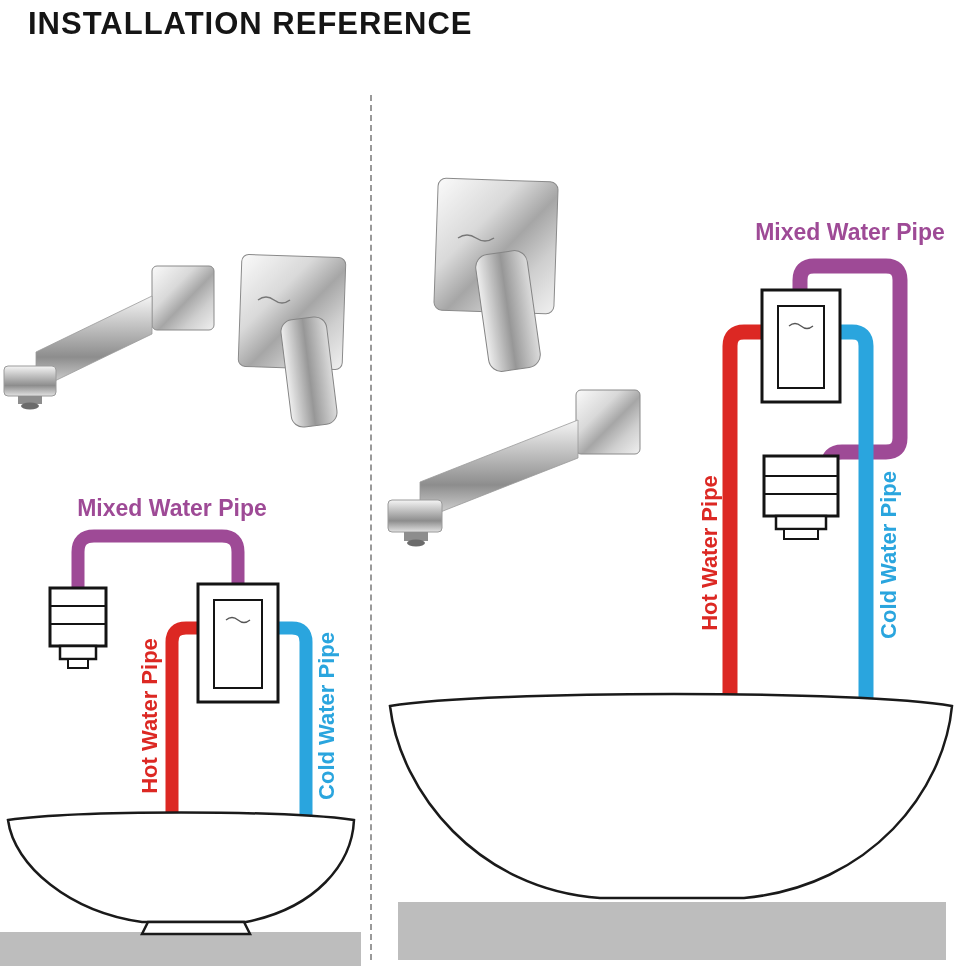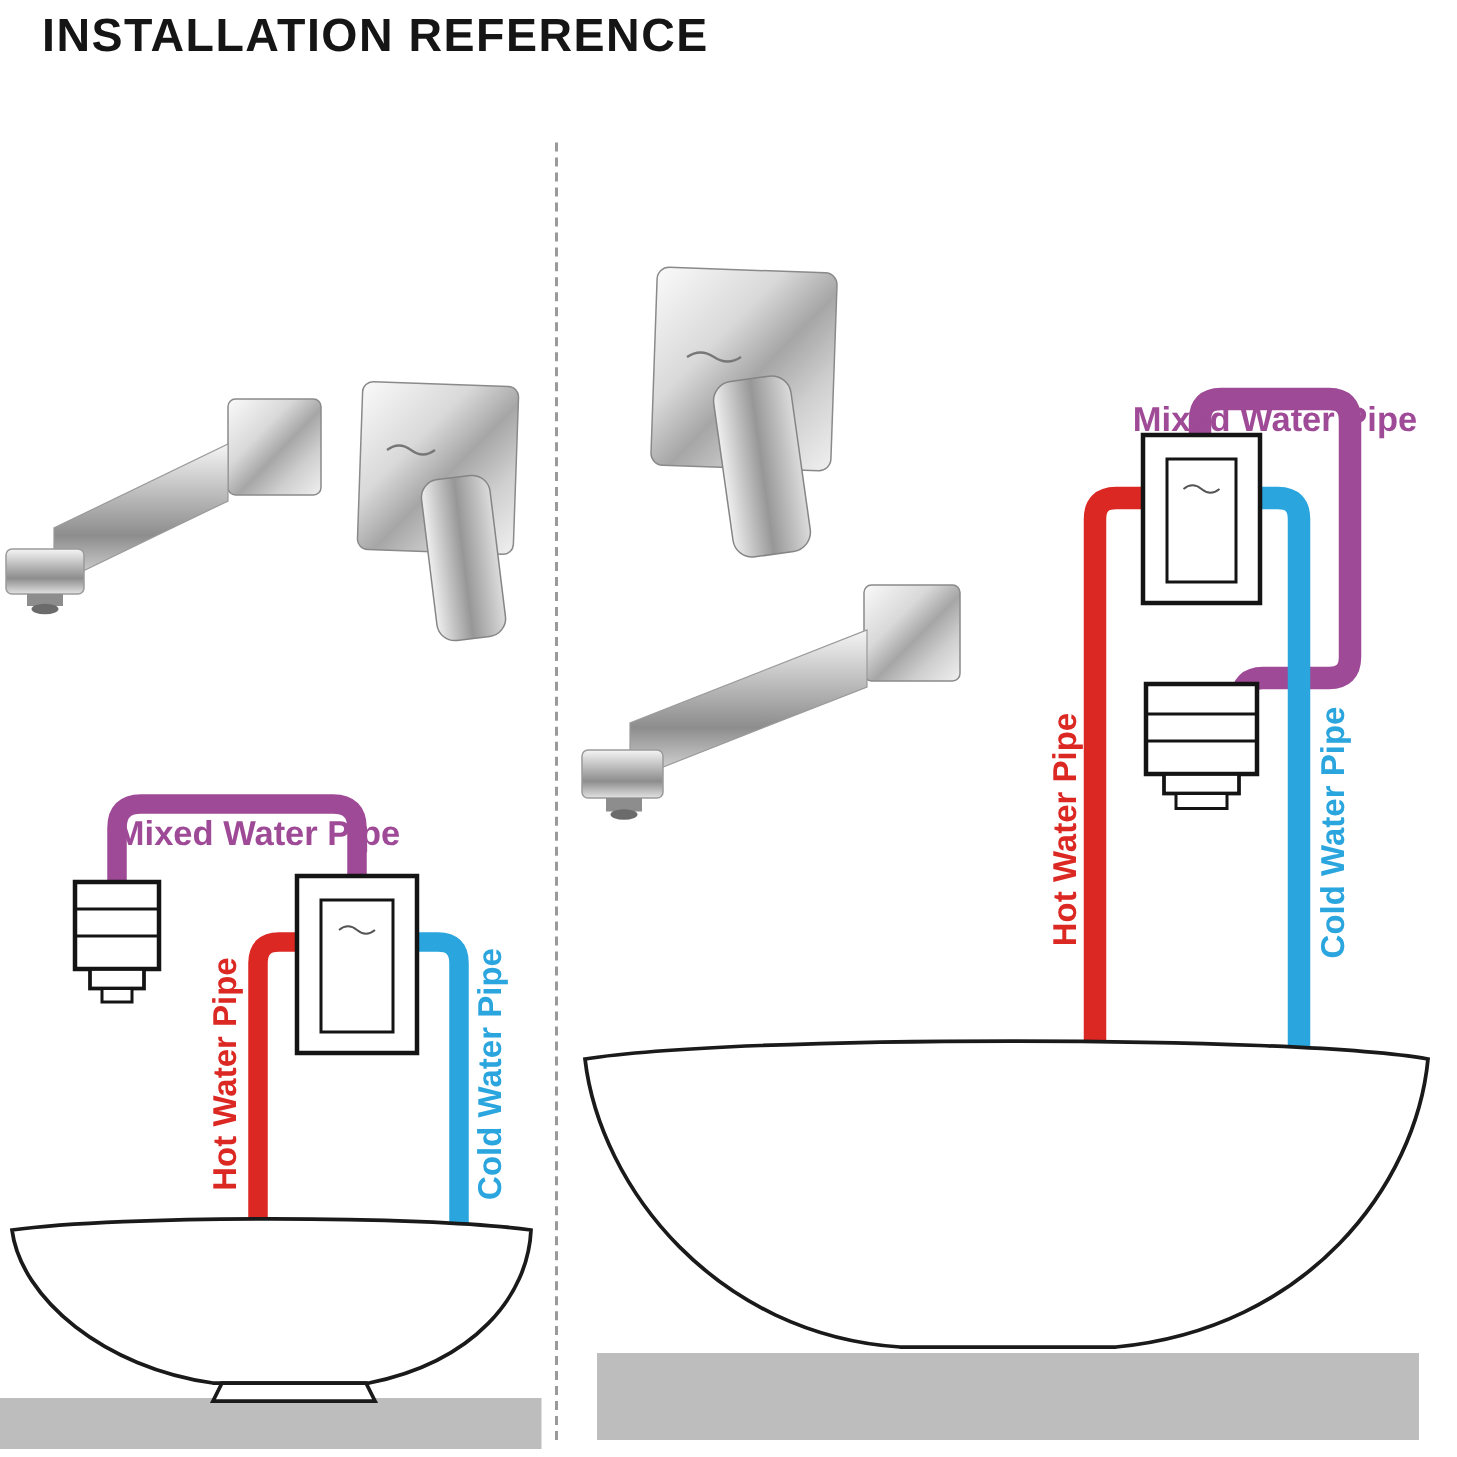--- a/index.html
+++ b/index.html
@@ -19,21 +19,21 @@
   .divider{
     position:absolute;left:370px;top:95px;height:865px;width:0;
     border-left:2px dashed #9a9a9a;
   }
   .pipe-label{
     position:absolute;font-weight:700;white-space:nowrap;
   }
   .mixed-label{color:var(--mixed-pipe);font-size:23px;}
   .hot-label{color:var(--hot-pipe);font-size:22px;}
   .cold-label{color:var(--cold-pipe);font-size:22px;}
-  .horiz{transform:translate(-50%,-50%);margin-top:48px;}
+  .horiz{transform:translate(-50%,-50%);}
   .vert{transform:translate(-50%,-50%) rotate(-90deg);}
   .pos-mixed-left{left:172px;top:508px;}
   .pos-hot-left{left:150px;top:716px;}
   .pos-cold-left{left:327px;top:716px;}
   .pos-mixed-right{left:850px;top:232px;}
   .pos-hot-right{left:710px;top:553px;}
   .pos-cold-right{left:889px;top:555px;}
   svg{position:absolute;left:0;top:0;}
   .pipe{fill:none;stroke-linejoin:round;}
   .pipe-mixed{stroke:var(--mixed-pipe);}

